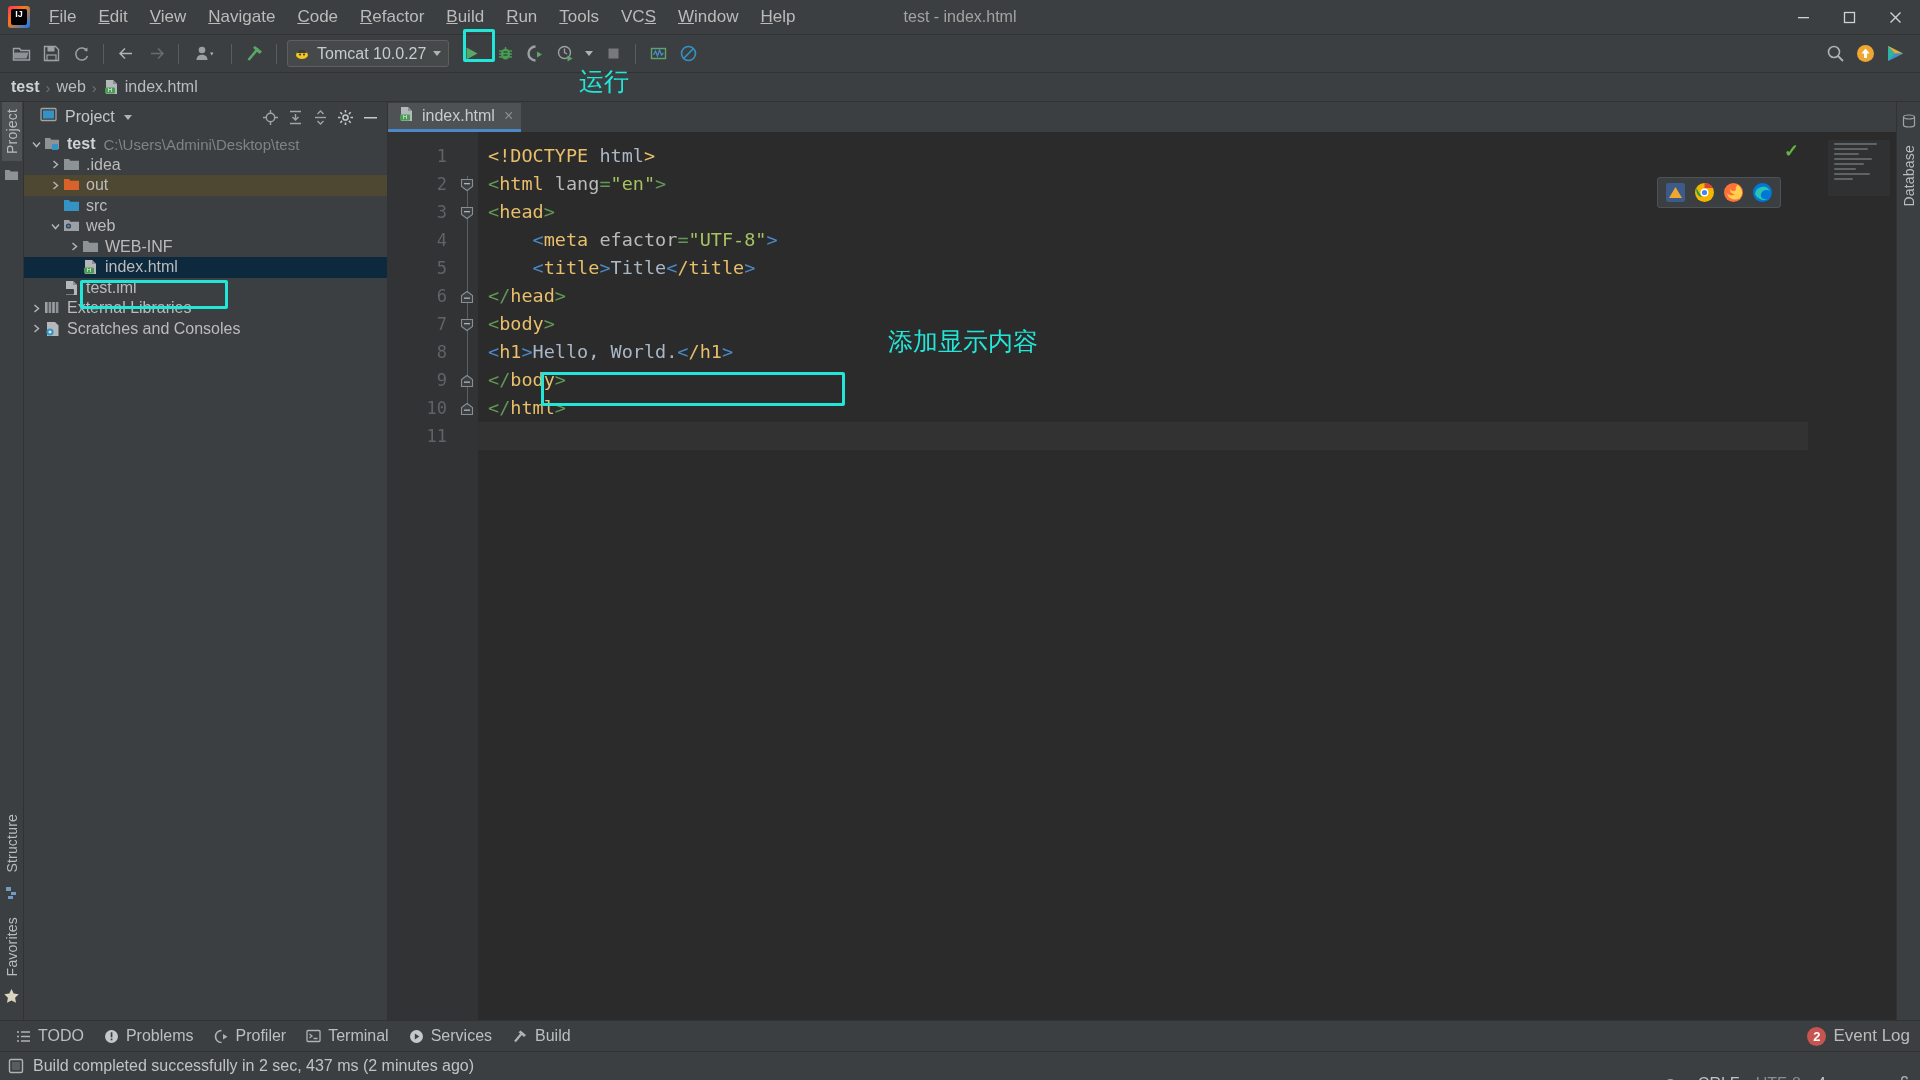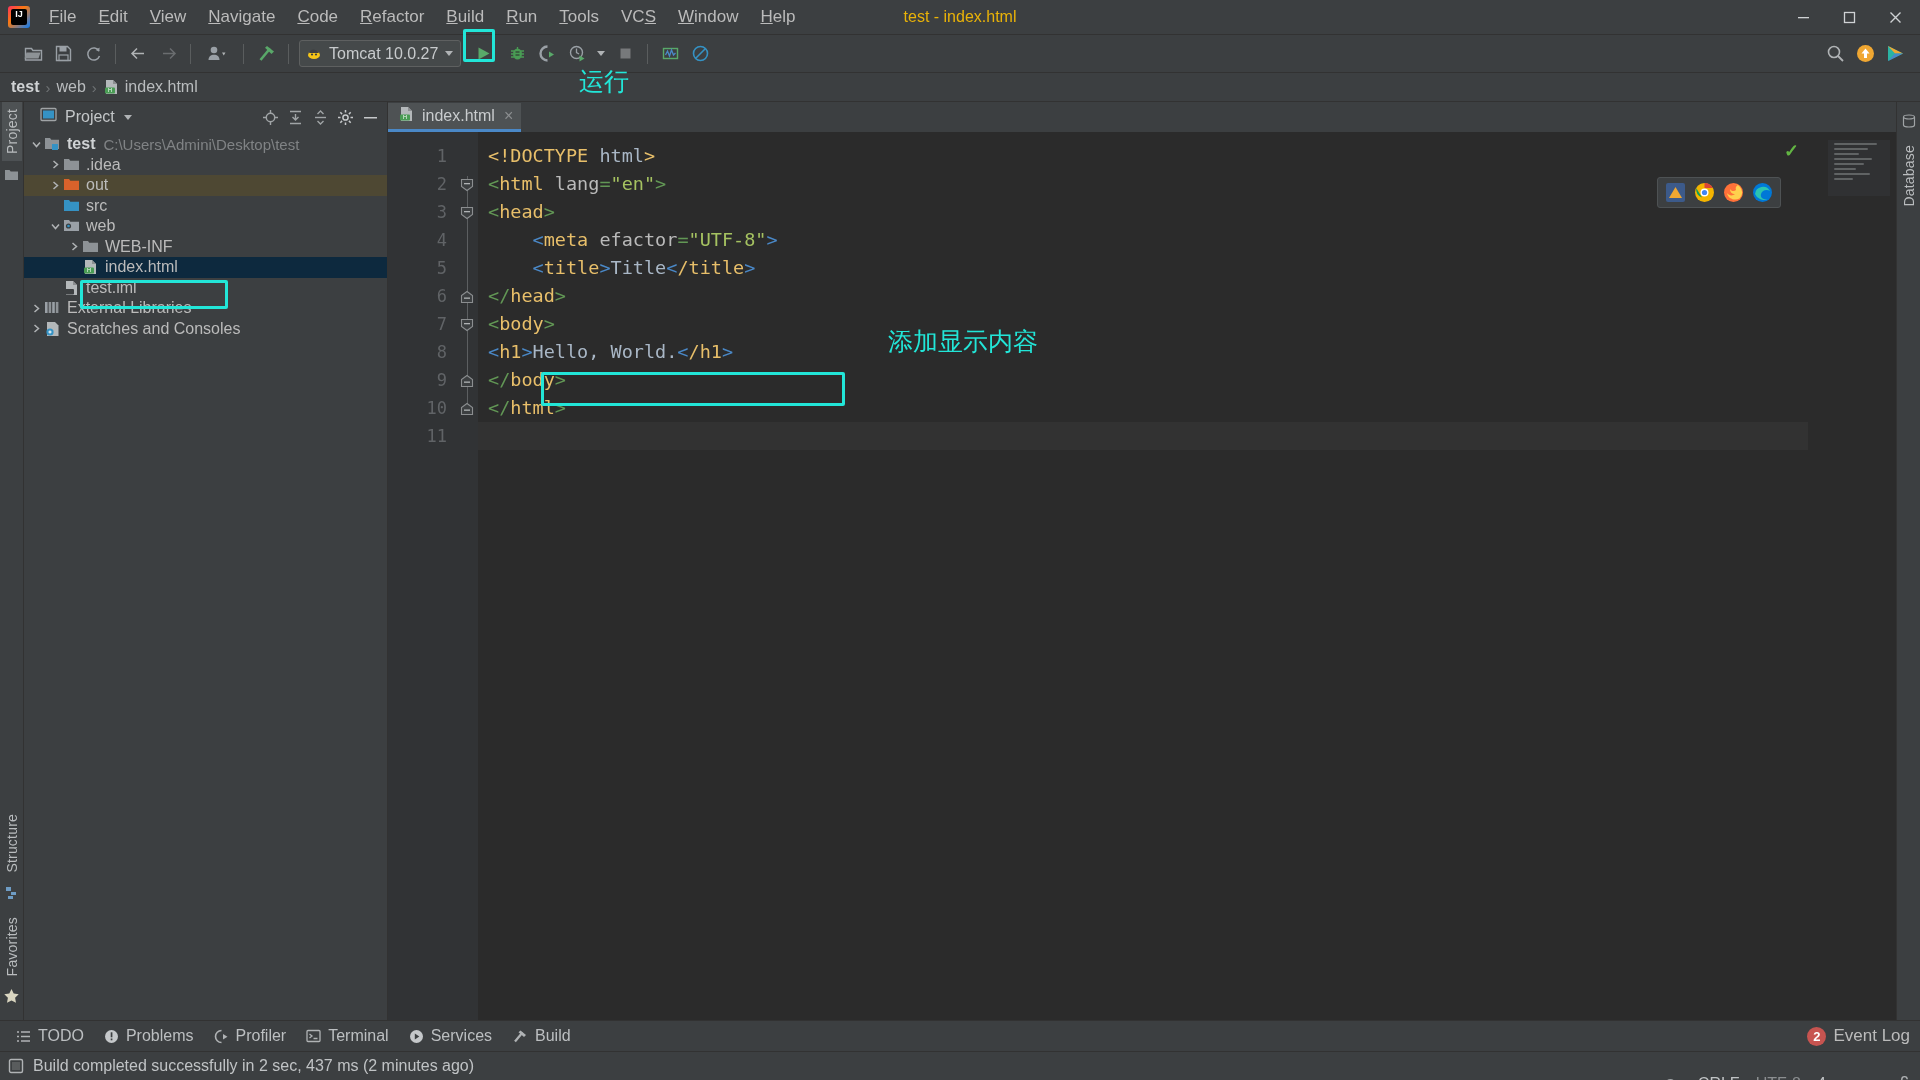--- a/index.html
+++ b/index.html
@@ -17,28 +17,28 @@
   .menubar{height:34px;background:#3c3f41;display:flex;align-items:center;
            border-bottom:1px solid #323232;flex:none;position:relative;}
   .ij-logo{width:22px;height:22px;margin:0 8px 0 8px;position:relative;flex:none;}
   .ij-logo .sq{position:absolute;inset:0;border-radius:3px;
       background:linear-gradient(135deg,#fe315d 0%,#f97a12 40%,#087cfa 100%);}
   .ij-logo .inner{position:absolute;left:3px;top:3px;right:3px;bottom:3px;background:#000;border-radius:2px;}
   .ij-logo .ij{position:absolute;left:0;right:0;top:3px;text-align:center;color:#fff;
       font-size:9px;font-weight:bold;font-family:"Liberation Sans",sans-serif;letter-spacing:0px;}
   .menu-item{padding:4px 11px;font-size:17px;color:#bbbbbb;cursor:default;white-space:nowrap;}
   .menu-item .u{text-decoration:underline;}
-  .win-title{position:absolute;left:0;right:0;text-align:center;font-size:16px;color:#eab308;pointer-events:none;}
+  .win-title{position:absolute;left:0;right:0;text-align:center;font-size:16px;color:#a3a3a3;pointer-events:none;}
   .win-btns{margin-left:auto;display:flex;align-items:center;height:34px;padding-right:2px;}
   .win-btn{width:46px;height:34px;display:flex;align-items:center;justify-content:center;color:#cfd2d4;}
   .win-btn svg{display:block;}
 
   
   .toolbar{height:37px;background:#3c3f41;display:flex;align-items:center;
-           border-bottom:1px solid #323232;flex:none;padding-left:18px;}
+           border-bottom:1px solid #323232;flex:none;padding-left:6px;}
   .tb{width:30px;height:28px;display:flex;align-items:center;justify-content:center;border-radius:3px;}
   .tb-sep{width:1px;height:20px;background:#5a5d5e;margin:0 7px;}
   .run-config{display:flex;align-items:center;height:25px;background:#45494a;
       border:1px solid #5e6060;border-radius:3px;padding:0 7px 0 6px;margin:0 3px;min-width:0;}
   .run-config .txt{font-size:16px;color:#c8cbcd;margin:0 7px 0 6px;white-space:nowrap;}
   .tomcat-ico{width:17px;height:17px;position:relative;flex:none;}
   .caret{width:0;height:0;border-left:4.5px solid transparent;border-right:4.5px solid transparent;
          border-top:5px solid #b0b3b5;}
   .hl-box{position:absolute;border:3px solid #22e6d8;border-radius:2px;pointer-events:none;box-sizing:border-box;}
 

